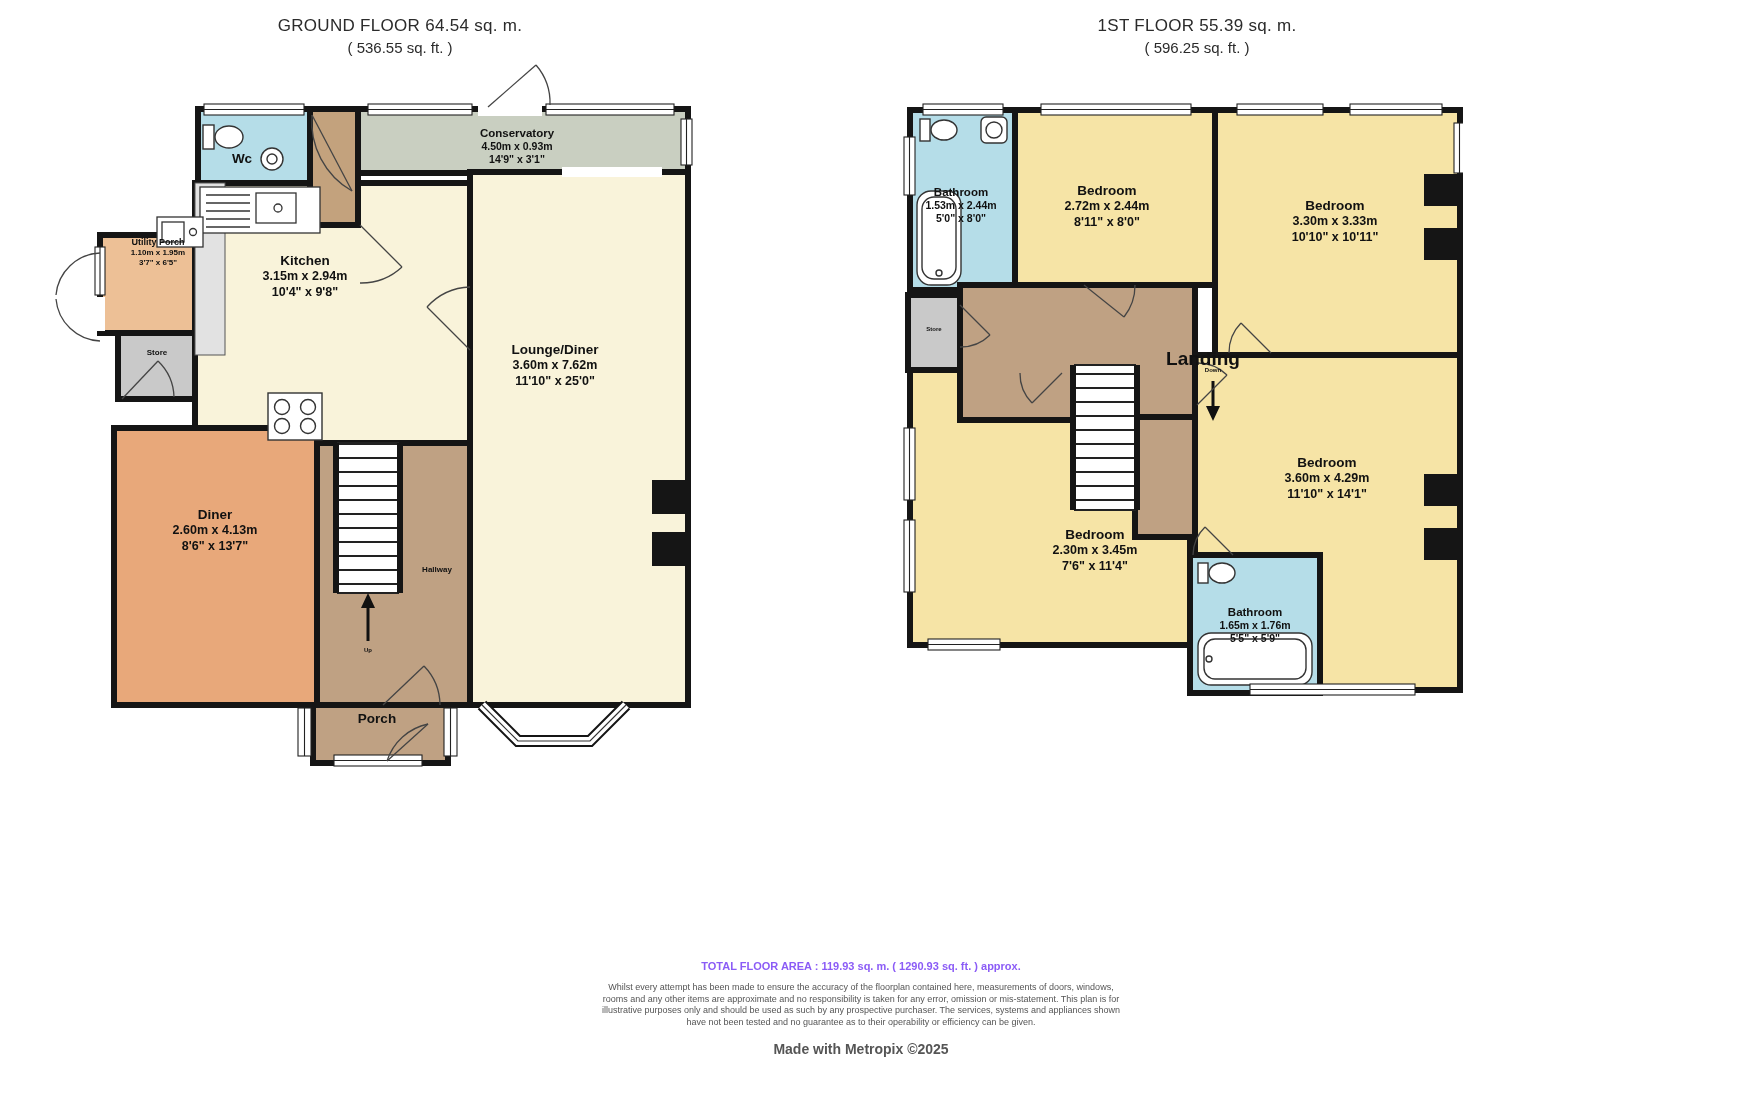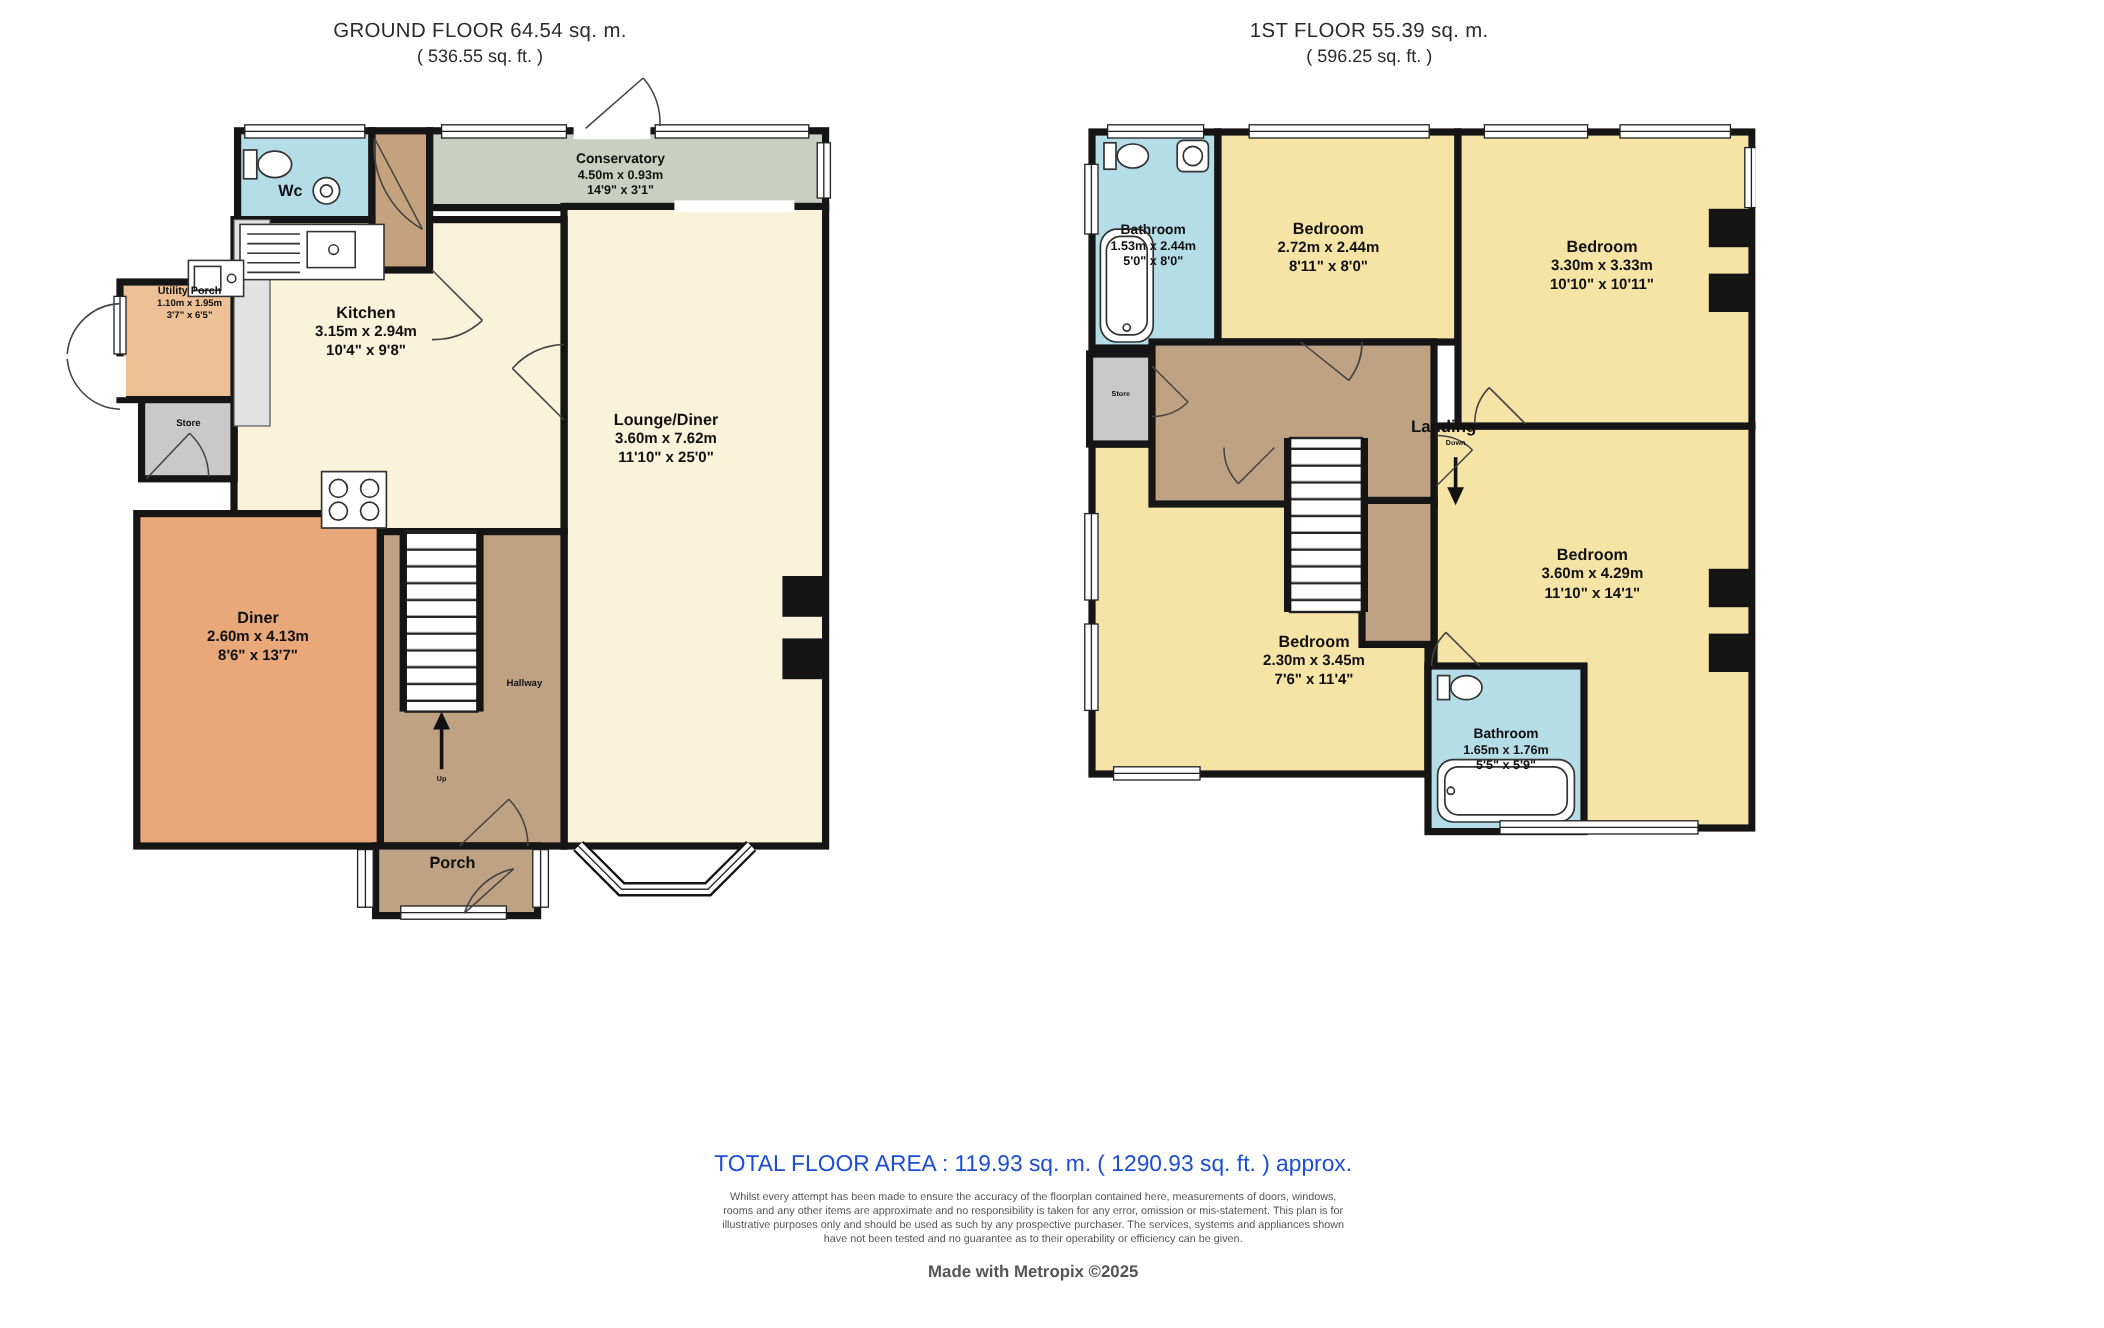--- a/index.html
+++ b/index.html
@@ -11,36 +11,36 @@
   .floor-wrap{position:absolute;}
   .floor-wrap svg{position:absolute;}
   .rlabel{position:absolute;transform:translateX(-50%);text-align:center;font-weight:bold;
           color:#111;line-height:1.22;white-space:nowrap;z-index:5;}
   .rname{font-size:13.5px;}
   .rdim{font-size:12.5px;}
   .md .rname{font-size:11.5px;} .md .rdim{font-size:10.5px;}
   .sm .rname{font-size:9px;}  .sm .rdim{font-size:8px;}
   .tiny{font-size:8px;font-weight:bold;}
   .micro{font-size:6px;font-weight:bold;}
-  .landing-name{font-size:14px;text-align:center;}
+  .landing-name{font-size:19px;text-align:center;}
   .footer{position:absolute;left:576px;top:960px;width:570px;text-align:center;}
-  .footer .total{font-size:19px;color:#1d4ed8;}
+  .footer .total{font-size:11px;color:#8b5cf6;font-weight:bold;}
   .footer .disc{margin:10px auto 0;width:528px;font-size:9px;color:#555;line-height:1.3;}
   .footer .credit{margin-top:12px;font-size:14px;color:#555;font-weight:bold;}
 </style>
 </head>
 <body>
 
 <div class="page">
 
   <div class="floor-title" style="left:400px;top:16px;">
     <div class="t1">GROUND FLOOR 64.54 sq. m.</div>
     <div class="t2">( 536.55 sq. ft. )</div>
   </div>
-  <div class="floor-title" style="left:1141px;top:16px;">
+  <div class="floor-title" style="left:1197px;top:16px;">
     <div class="t1">1ST FLOOR 55.39 sq. m.</div>
     <div class="t2">( 596.25 sq. ft. )</div>
   </div>
 
   <div class="floor-wrap" style="left:100px;top:95px;width:600px;height:672px;">
     <svg style="left:-45px;top:-45px;" width="690" height="717" viewBox="-45 -45 690 717" xmlns="http://www.w3.org/2000/svg">
       <defs>
         <pattern id="treads" width="10" height="14" patternUnits="userSpaceOnUse">
           <rect width="10" height="14" fill="#ffffff"></rect>
           <rect y="12" width="10" height="2" fill="#222"></rect>

